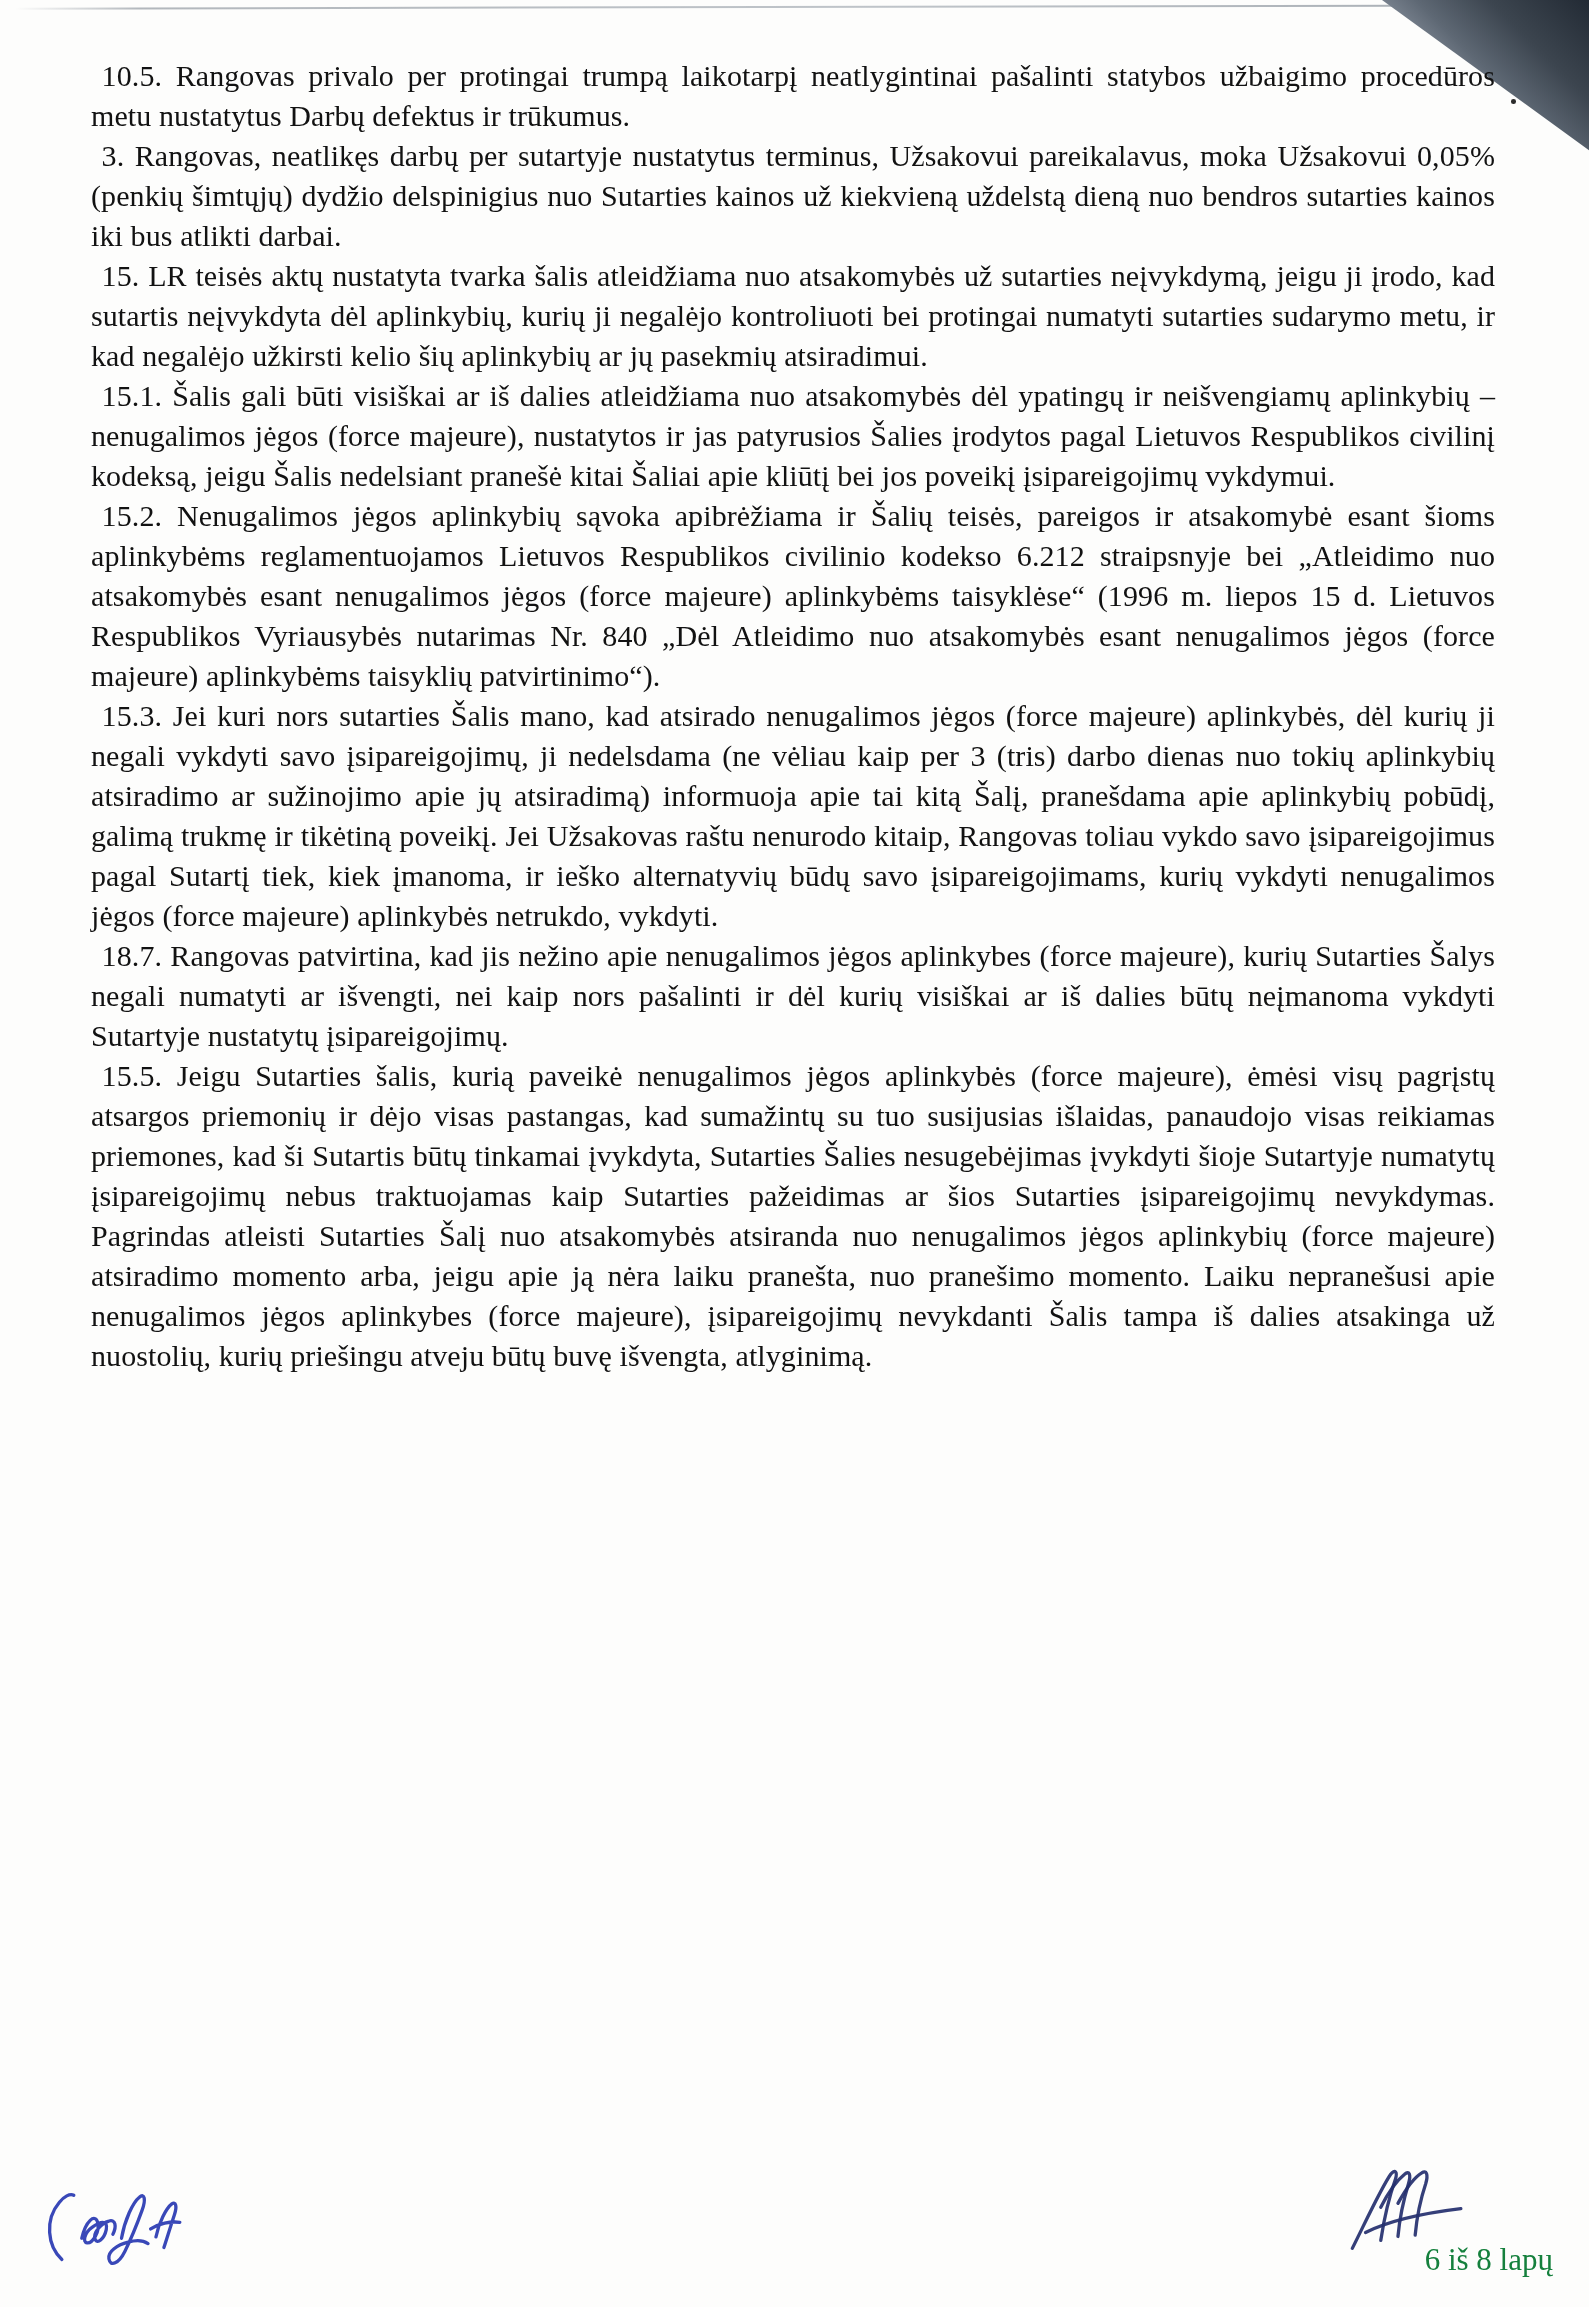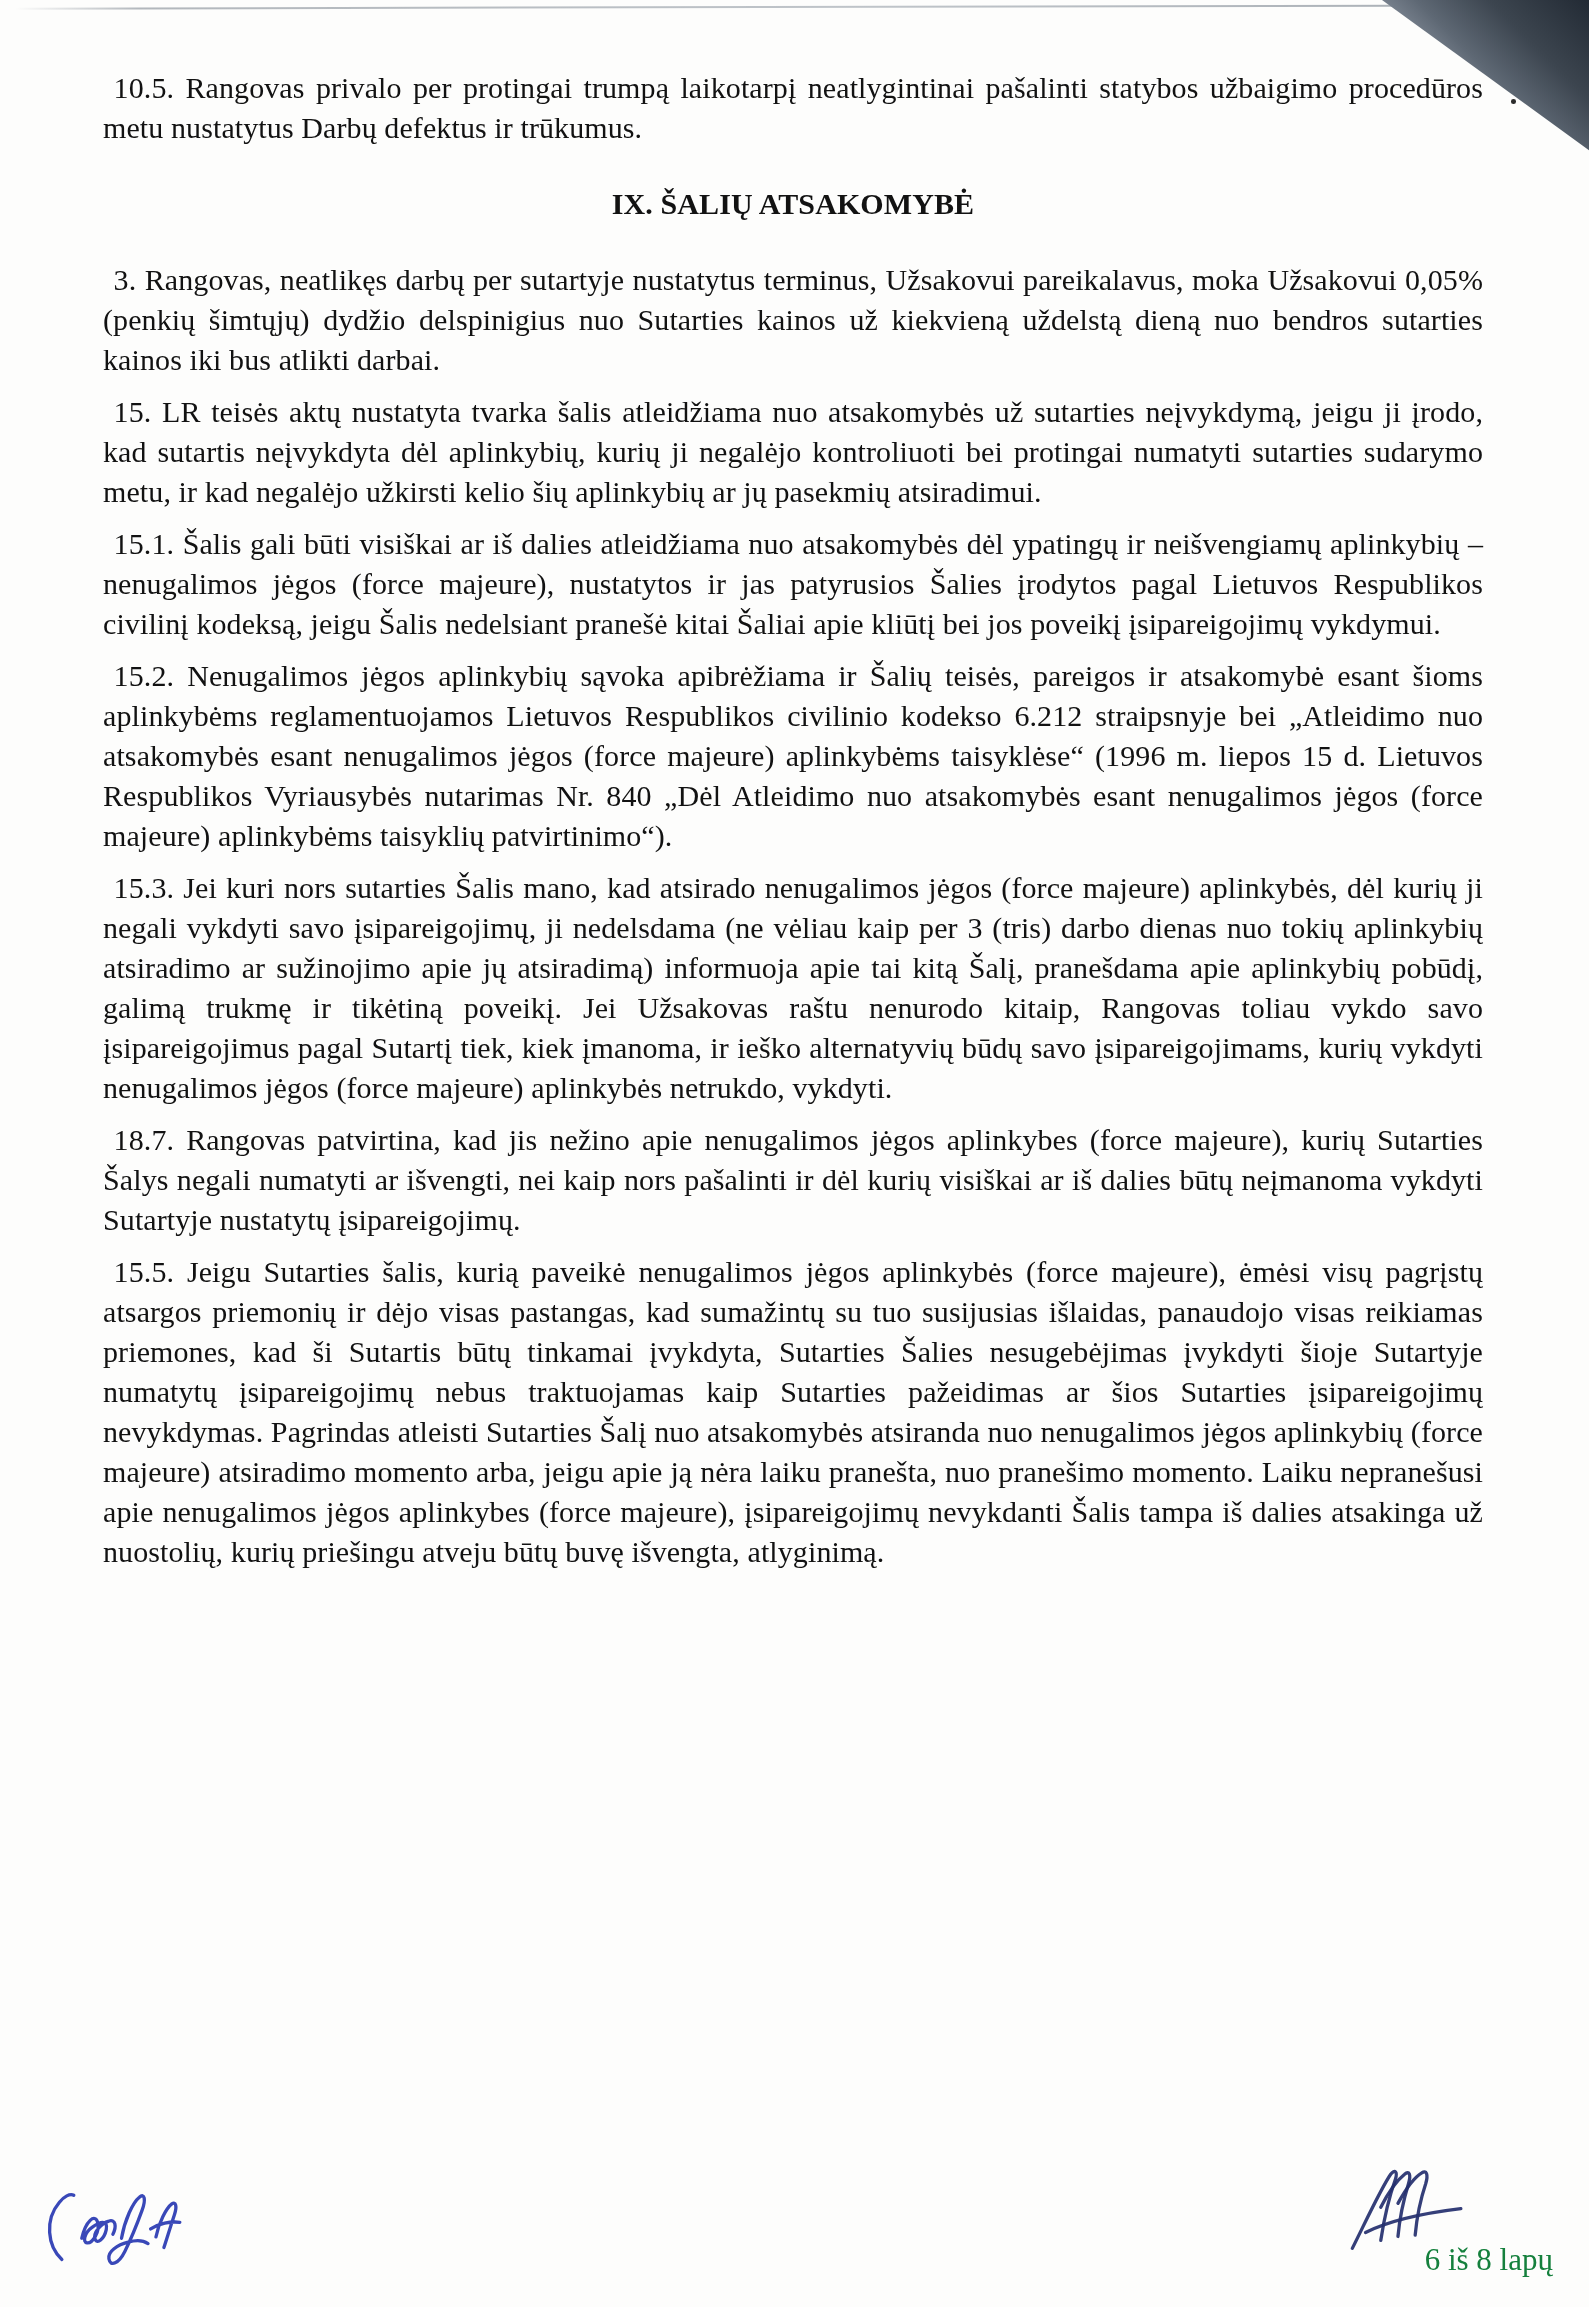--- a/index.html
+++ b/index.html
@@ -38,21 +38,21 @@
   }
   .content {
     position: absolute;
     top: 56px; left: 91px;
     width: 1404px;
     font-size: 30px;
     line-height: 40px;
     text-align: justify;
     letter-spacing: 0.1px;
   }
-  .para { margin: 12px; text-indent: 10.6px; }
+  .para { margin: 0; text-indent: 10.6px; }
   .heading {
     margin: 36px 0;
     font-size: 30px;
     line-height: 40px;
     font-weight: 700;
     text-align: center;
     text-indent: 0;
   }
   .signature { position: absolute; }
   .signature path {
@@ -77,21 +77,20 @@
 
 <div class="page">
 
   <div class="scan-topline"></div>
   <div class="corner-fold"></div>
   <div class="scan-speck"></div>
 
   <main class="content">
     <p class="para">10.5. Rangovas privalo per protingai trumpą laikotarpį neatlygintinai pašalinti statybos užbaigimo procedūros metu nustatytus Darbų defektus ir trūkumus.</p>
 
-    <h2 class="heading">IX. ŠALIŲ ATSAKOMYBĖ</h2>
     <p class="para">3. Rangovas, neatlikęs darbų per sutartyje nustatytus terminus, Užsakovui pareikalavus, moka Užsakovui 0,05%(penkių šimtųjų) dydžio delspinigius nuo Sutarties kainos už kiekvieną uždelstą dieną nuo bendros sutarties kainos iki bus atlikti darbai.</p>
 
     <p class="para">15. LR teisės aktų nustatyta tvarka šalis atleidžiama nuo atsakomybės už sutarties neįvykdymą, jeigu ji įrodo, kad sutartis neįvykdyta dėl aplinkybių, kurių ji negalėjo kontroliuoti bei protingai numatyti sutarties sudarymo metu, ir kad negalėjo užkirsti kelio šių aplinkybių ar jų pasekmių atsiradimui.</p>
     <p class="para">15.1. Šalis gali būti visiškai ar iš dalies atleidžiama nuo atsakomybės dėl ypatingų ir neišvengiamų aplinkybių – nenugalimos jėgos (force majeure), nustatytos ir jas patyrusios Šalies įrodytos pagal Lietuvos Respublikos civilinį kodeksą, jeigu Šalis nedelsiant pranešė kitai Šaliai apie kliūtį bei jos poveikį įsipareigojimų vykdymui.</p>
     <p class="para">15.2. Nenugalimos jėgos aplinkybių sąvoka apibrėžiama ir Šalių teisės, pareigos ir atsakomybė esant šioms aplinkybėms reglamentuojamos Lietuvos Respublikos civilinio kodekso 6.212 straipsnyje bei „Atleidimo nuo atsakomybės esant nenugalimos jėgos (force majeure) aplinkybėms taisyklėse“ (1996 m. liepos 15 d. Lietuvos Respublikos Vyriausybės nutarimas Nr. 840 „Dėl Atleidimo nuo atsakomybės esant nenugalimos jėgos (force majeure) aplinkybėms taisyklių patvirtinimo“).</p>
     <p class="para">15.3. Jei kuri nors sutarties Šalis mano, kad atsirado nenugalimos jėgos (force majeure) aplinkybės, dėl kurių ji negali vykdyti savo įsipareigojimų, ji nedelsdama (ne vėliau kaip per 3 (tris) darbo dienas nuo tokių aplinkybių atsiradimo ar sužinojimo apie jų atsiradimą) informuoja apie tai kitą Šalį, pranešdama apie aplinkybių pobūdį, galimą trukmę ir tikėtiną poveikį. Jei Užsakovas raštu nenurodo kitaip, Rangovas toliau vykdo savo įsipareigojimus pagal Sutartį tiek, kiek įmanoma, ir ieško alternatyvių būdų savo įsipareigojimams, kurių vykdyti nenugalimos jėgos (force majeure) aplinkybės netrukdo, vykdyti.</p>
     <p class="para">18.7. Rangovas patvirtina, kad jis nežino apie nenugalimos jėgos aplinkybes (force majeure), kurių Sutarties Šalys negali numatyti ar išvengti, nei kaip nors pašalinti ir dėl kurių visiškai ar iš dalies būtų neįmanoma vykdyti Sutartyje nustatytų įsipareigojimų.</p>
     <p class="para">15.5. Jeigu Sutarties šalis, kurią paveikė nenugalimos jėgos aplinkybės (force majeure), ėmėsi visų pagrįstų atsargos priemonių ir dėjo visas pastangas, kad sumažintų su tuo susijusias išlaidas, panaudojo visas reikiamas priemones, kad ši Sutartis būtų tinkamai įvykdyta, Sutarties Šalies nesugebėjimas įvykdyti šioje Sutartyje numatytų įsipareigojimų nebus traktuojamas kaip Sutarties pažeidimas ar šios Sutarties įsipareigojimų nevykdymas. Pagrindas atleisti Sutarties Šalį nuo atsakomybės atsiranda nuo nenugalimos jėgos aplinkybių (force majeure) atsiradimo momento arba, jeigu apie ją nėra laiku pranešta, nuo pranešimo momento. Laiku nepranešusi apie nenugalimos jėgos aplinkybes (force majeure), įsipareigojimų nevykdanti Šalis tampa iš dalies atsakinga už nuostolių, kurių priešingu atveju būtų buvę išvengta, atlyginimą.</p>
   </main>
 

